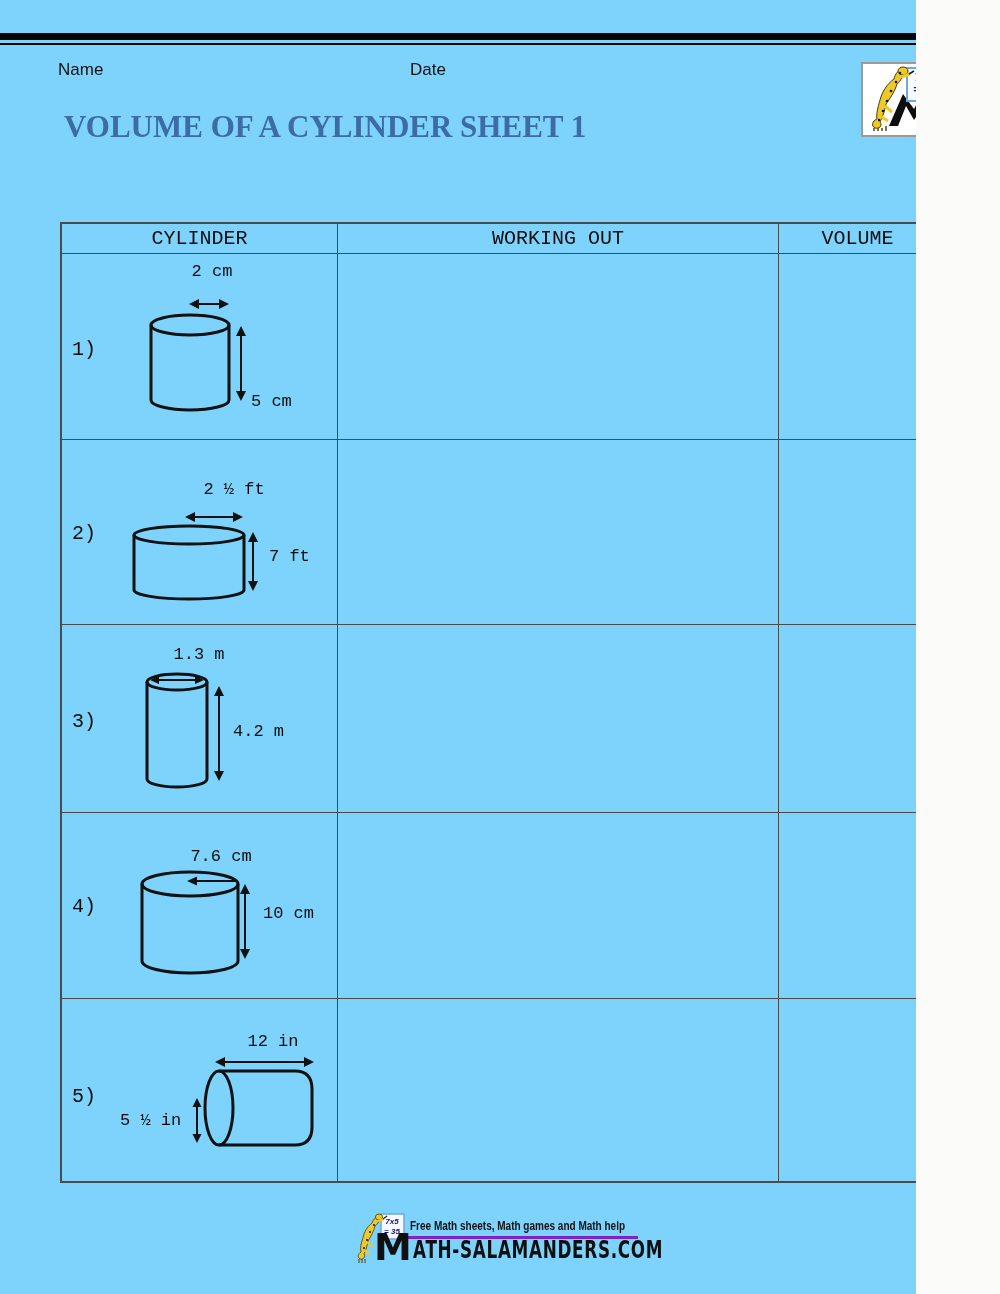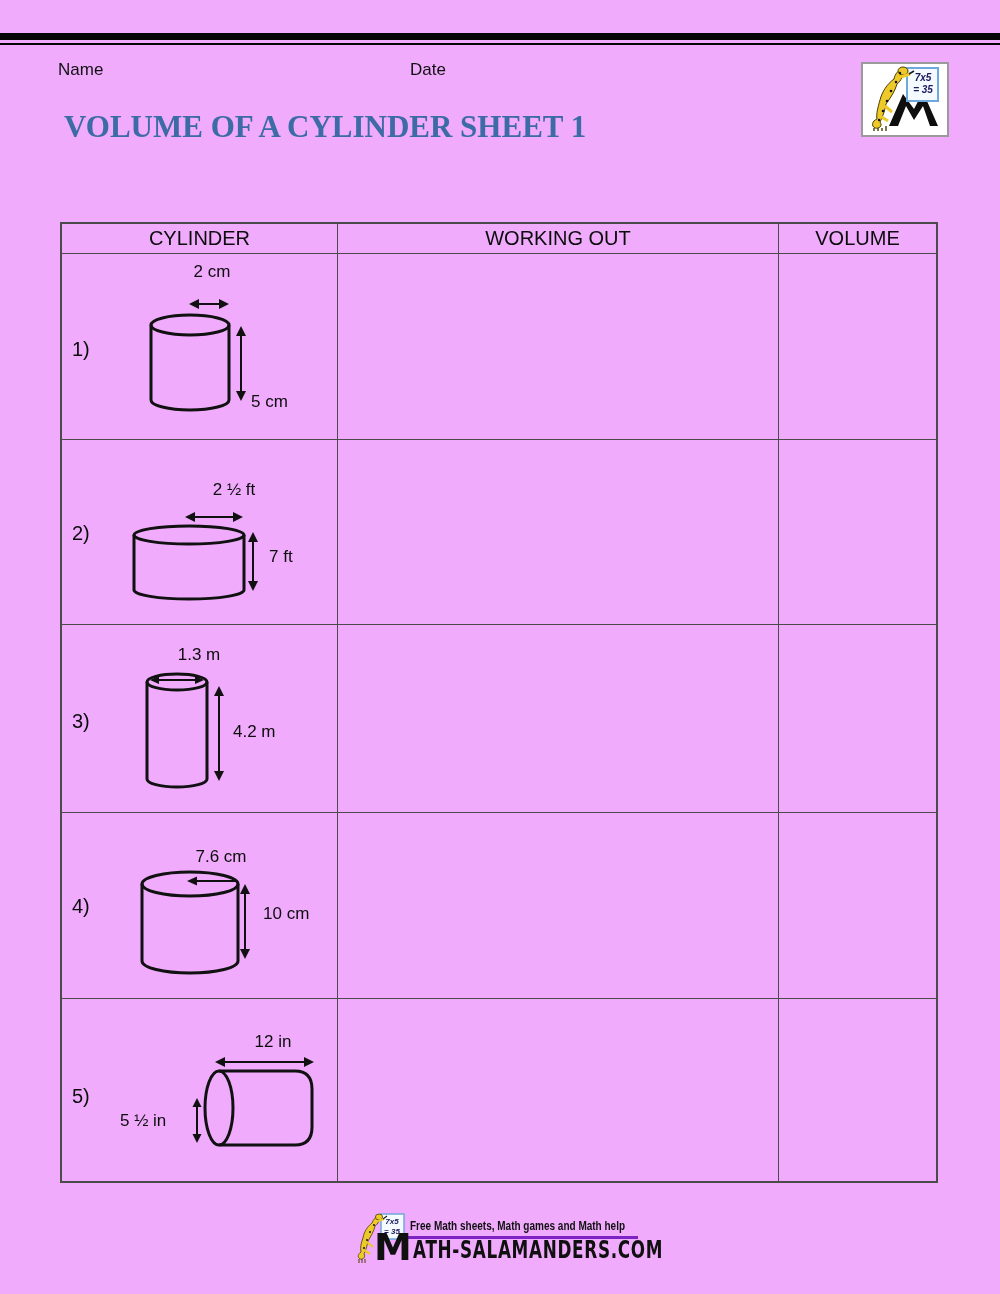--- a/index.html
+++ b/index.html
@@ -1,30 +1,30 @@
 <!DOCTYPE html>
 <html><head>
 <meta charset="utf-8">
 <style>
   html,body{margin:0;padding:0;background:#fbfcf9;}
-  .page{position:relative;width:1000px;height:1294px;background:#f0abfc;overflow:hidden;
+  .page{position:relative;width:916px;height:1294px;background:#7dd3fc;overflow:hidden;
         font-family:"Liberation Sans",sans-serif;color:#111;}
   .topbar-thick{position:absolute;left:0;top:33px;width:1000px;height:7px;background:#050505;}
   .topbar-thin{position:absolute;left:0;top:43px;width:1000px;height:2px;background:#050505;}
   .name-label{position:absolute;left:58px;top:60px;font-size:17px;}
   .date-label{position:absolute;left:410px;top:60px;font-size:17px;}
   .logo-box{position:absolute;left:861px;top:62px;width:84px;height:71px;background:#fff;
             border:2px solid #9a9a9a;}
   .title{position:absolute;left:56px;top:101px;margin:8px;font-family:"Liberation Serif",serif;
          font-weight:bold;font-size:31px;color:#3c6ba5;letter-spacing:0px;white-space:nowrap;}
   .instr{position:absolute;left:58px;font-size:16.5px;font-style:italic;color:#141414;white-space:nowrap;}
   .i1{top:150px;} .i2{top:179px;}
   .sheet-table{position:absolute;left:60px;top:222px;width:878px;height:961px;box-sizing:border-box;
                border:2px solid #4b4b4b;display:grid;grid-template-columns:276px 441px 1fr;
-               grid-template-rows:30px 186px 185px 188px 186px 1fr;}
+               grid-template-rows:30px 186px 185px 188px 186px 1fr;font-family:Liberation Mono, monospace;}
   .cell{position:relative;box-sizing:border-box;}
   .br{border-right:1.6px solid #4b4b4b;}
   .bb{border-bottom:1.6px solid #4b4b4b;}
   .hcell{display:flex;align-items:center;justify-content:center;font-size:20px;color:#0c0c0c;}
   .qnum{position:absolute;left:10px;font-size:20px;color:#0c0c0c;}
   .dim{position:absolute;font-size:17px;color:#0c0c0c;white-space:nowrap;}
   .dim.ctr{text-align:center;}
   .diagram{position:absolute;left:0;top:0;display:block;}
   .tagline{position:absolute;left:410px;top:1219px;font-size:12.5px;font-weight:bold;
            transform:scaleX(0.8);transform-origin:left top;white-space:nowrap;}

